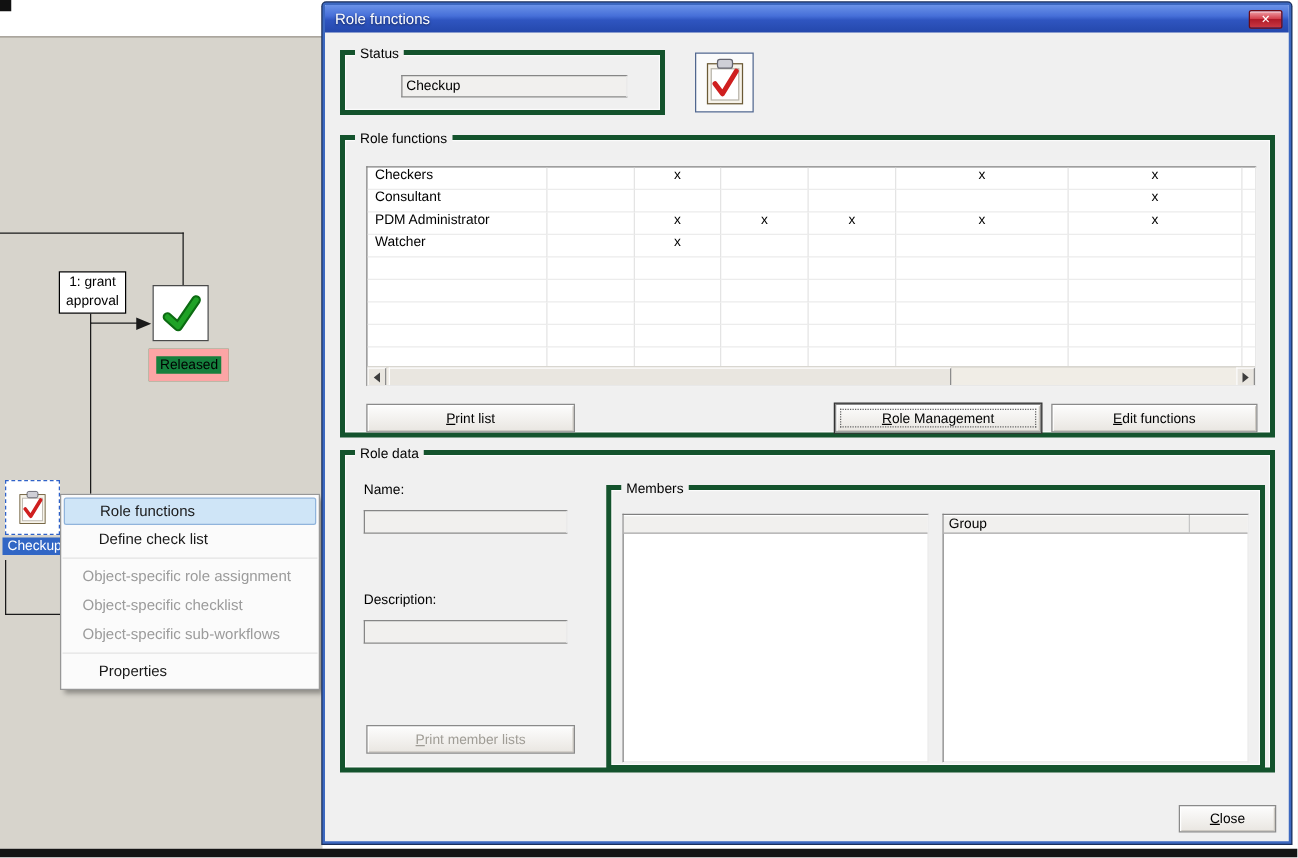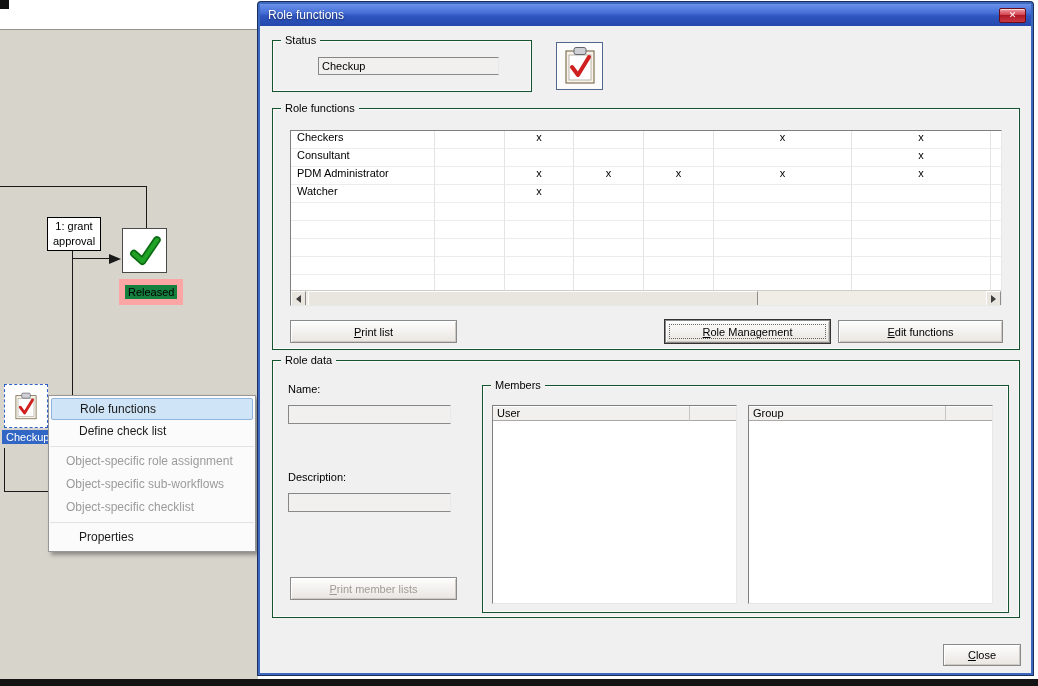--- a/index.html
+++ b/index.html
@@ -49,21 +49,21 @@
   .titlebar { position:absolute; left:0; top:0; right:0; height:22px;
               background:linear-gradient(180deg, var(--titlebar_top,#6a92e8) 0%, #466fd8 40%, #2f55c0 55%, var(--titlebar_bottom,#2448ac) 100%);
               border-radius:1px 1px 0 0; }
   .title-text { display:inline-block; padding-left:8px; line-height:22px; color:#fff; font-size:12px;
                 text-shadow:0 1px 2px rgba(0,0,0,.55); }
   .title-close { position:absolute; top:4px; right:5px; width:27px; height:15px; border-radius:2px;
                  background:linear-gradient(180deg,#f0a0a8 0%,#d4424e 45%,#b01a28 50%,#c93844 100%);
                  border:1px solid #6e0a14; color:#fff; font-size:9px; line-height:12px;
                  text-align:center; box-shadow:inset 0 1px 0 rgba(255,255,255,.6); cursor:default; }
 
-  .group { position:absolute; border:1px solid #14532d;
+  .group { position:absolute; border:4px solid #14532d;
            box-shadow:inset 0 0 0 1px rgba(255,255,255,.7); }
   .group-label { position:absolute; top:-7px; left:8px; background:#f0f0f0; padding:0 4px;
                  font-size:11px; line-height:13px; }
 
   .status-group { left:12px; top:36px; width:260px; height:52px; }
   .status-field { position:absolute; left:45px; top:16px; width:181px; height:18px;
                   background:#f1f0ee; border:1px solid; border-color:#868686 #e9e9e9 #8a8a8a #868686;
                   line-height:16px; padding-left:3px; }
 
   .icon-box { position:absolute; left:296px; top:38px; width:47px; height:48px;
@@ -170,22 +170,22 @@
     <path d="M10 21 L16 29 L27 11" style="fill:none;stroke:var(--check_red,#cf1f1f);stroke-width:4;stroke-linecap:round;stroke-linejoin:round"></path>
   </svg>
 </div>
 <div class="checkup-label">Checkup</div>
 
 <div class="context-menu">
     <div class="menu-item highlighted">Role functions</div>
     <div class="menu-item normal">Define check list</div>
     <div class="menu-sep"></div>
     <div class="menu-item disabled">Object-specific role assignment</div>
+    <div class="menu-item disabled">Object-specific checklist</div>
     <div class="menu-item disabled">Object-specific sub-workflows</div>
-    <div class="menu-item disabled">Object-specific checklist</div>
     <div class="menu-sep"></div>
     <div class="menu-item normal">Properties</div>
   </div>
 
 <div class="dialog">
   <div class="titlebar">
     <span class="title-text">Role functions</span>
     <div class="title-close"><span>✕</span></div>
   </div>
 
@@ -328,21 +328,20 @@
     <div class="lbl name-label">Name:</div>
     <div class="field name-field"></div>
     <div class="lbl desc-label">Description:</div>
     <div class="field desc-field"></div>
     <div class="btn disabled btn-print-members"><u>P</u>rint member lists</div>
 
     <div class="group members-group">
       <span class="group-label">Members</span>
       <div class="listbox user-list">
         <div class="lb-header">
-          <div class="lb-hcell main">User</div>
           <div class="lb-hcell rest"></div>
         </div>
       </div>
       <div class="listbox group-list">
         <div class="lb-header">
           <div class="lb-hcell main">Group</div>
           <div class="lb-hcell rest"></div>
         </div>
       </div>
     </div>

